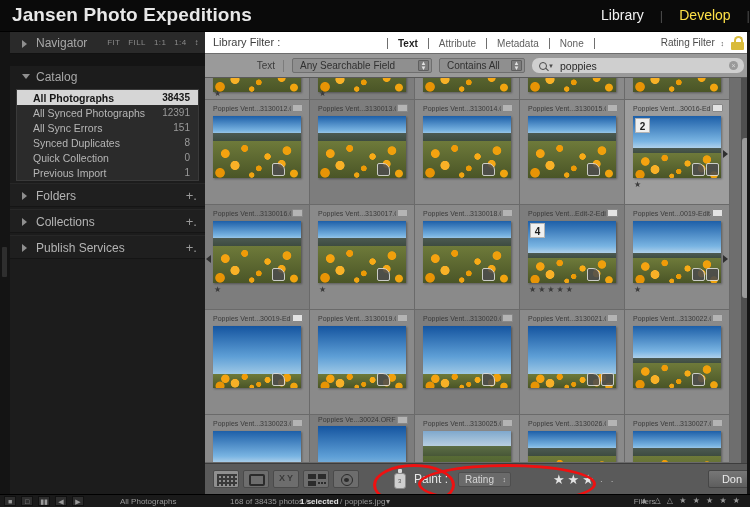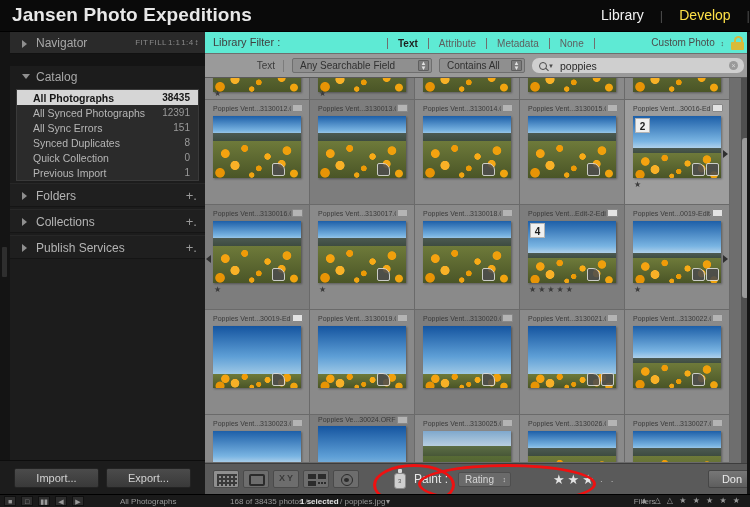--- a/index.html
+++ b/index.html
@@ -49,21 +49,21 @@
   }
   .panel-header.nav { background:#2a2a2a; border-bottom:1px solid #111; }
   .tri {
     position:absolute; left:12px; top:8px;
     width:0;height:0;
   }
   .tri.right { border-left:5px solid #8f8f8f; border-top:4px solid transparent; border-bottom:4px solid transparent;}
   .tri.down { border-top:5px solid #8f8f8f; border-left:4px solid transparent; border-right:4px solid transparent;}
   .nav-modes {
     position:absolute; right:6px; top:0; height:22px; line-height:22px;
-    display:flex; align-items:center; gap:1px;
+    display:flex; align-items:center; gap:8px;
     font-size:8px; color:#8a8a8a; letter-spacing:0.4px;
   }
   .nav-stepper { font-size:8px; color:#9a9a9a; line-height:8px;}
   .nav-preview { height:12px; background:#141414; }
 
   .catalog-box {
     margin:1px 6px 0 6px;
     background:#2b2b2b;
     border:1px solid #3a3a3a;
   }
@@ -103,21 +103,21 @@
     width:85px; height:20px; line-height:19px; text-align:center;
     font-size:11px; color:#d2d2d2;
     background:linear-gradient(#4b4b4b,#393939);
     border:1px solid #232323; border-radius:2px;
   }
 
   
   .filterwrap { position:absolute; left:205px; top:32px; width:545px; height:46px; }
   .filterbar {
     position:relative; width:545px; height:22px;
-    background:#5eead4;
+    background:#ffffff;
     border-bottom:1px solid #6e6e6e;
     color:#3a3a3a;
   }
   .filter-label { position:absolute; left:8px; top:4px; font-size:11px; color:#404040; }
   .filter-tabs {
     position:absolute; left:182px; top:0; height:22px;
     display:flex; align-items:center; gap:0;
     font-size:10px;
   }
   .ftab { padding:0 10px; color:#5e5e5e; }
@@ -421,42 +421,38 @@
         <span>Collections</span>
         <span class="plus">+.</span>
       </div>
       <div class="group-row">
         <span class="tri right"></span>
         <span>Publish Services</span>
         <span class="plus">+.</span>
       </div>
     </div>
 
-    <div class="lp-buttons">
-      <div class="lrbtn">Import...</div>
-      <div class="lrbtn">Export...</div>
-    </div>
   </div>
 
   <div class="filterwrap">
     <div class="filterbar">
       <span class="filter-label">Library Filter :</span>
       <span class="filter-tabs">
         <span class="vdiv"></span>
         <span class="ftab active">Text</span>
         <span class="vdiv"></span>
         <span class="ftab">Attribute</span>
         <span class="vdiv"></span>
         <span class="ftab">Metadata</span>
         <span class="vdiv"></span>
         <span class="ftab">None</span>
         <span class="vdiv"></span>
       </span>
       <span class="custom-filter">
-        <span>Custom Photo</span>
+        <span>Rating Filter</span>
         <span class="cf-stepper">↕</span>
       </span>
       <span class="lock">
         <span class="lock-shackle"></span>
         <span class="lock-body"></span>
       </span>
     </div>
 
     <div class="filterrow2">
       <span class="fr2-label">Text</span>

